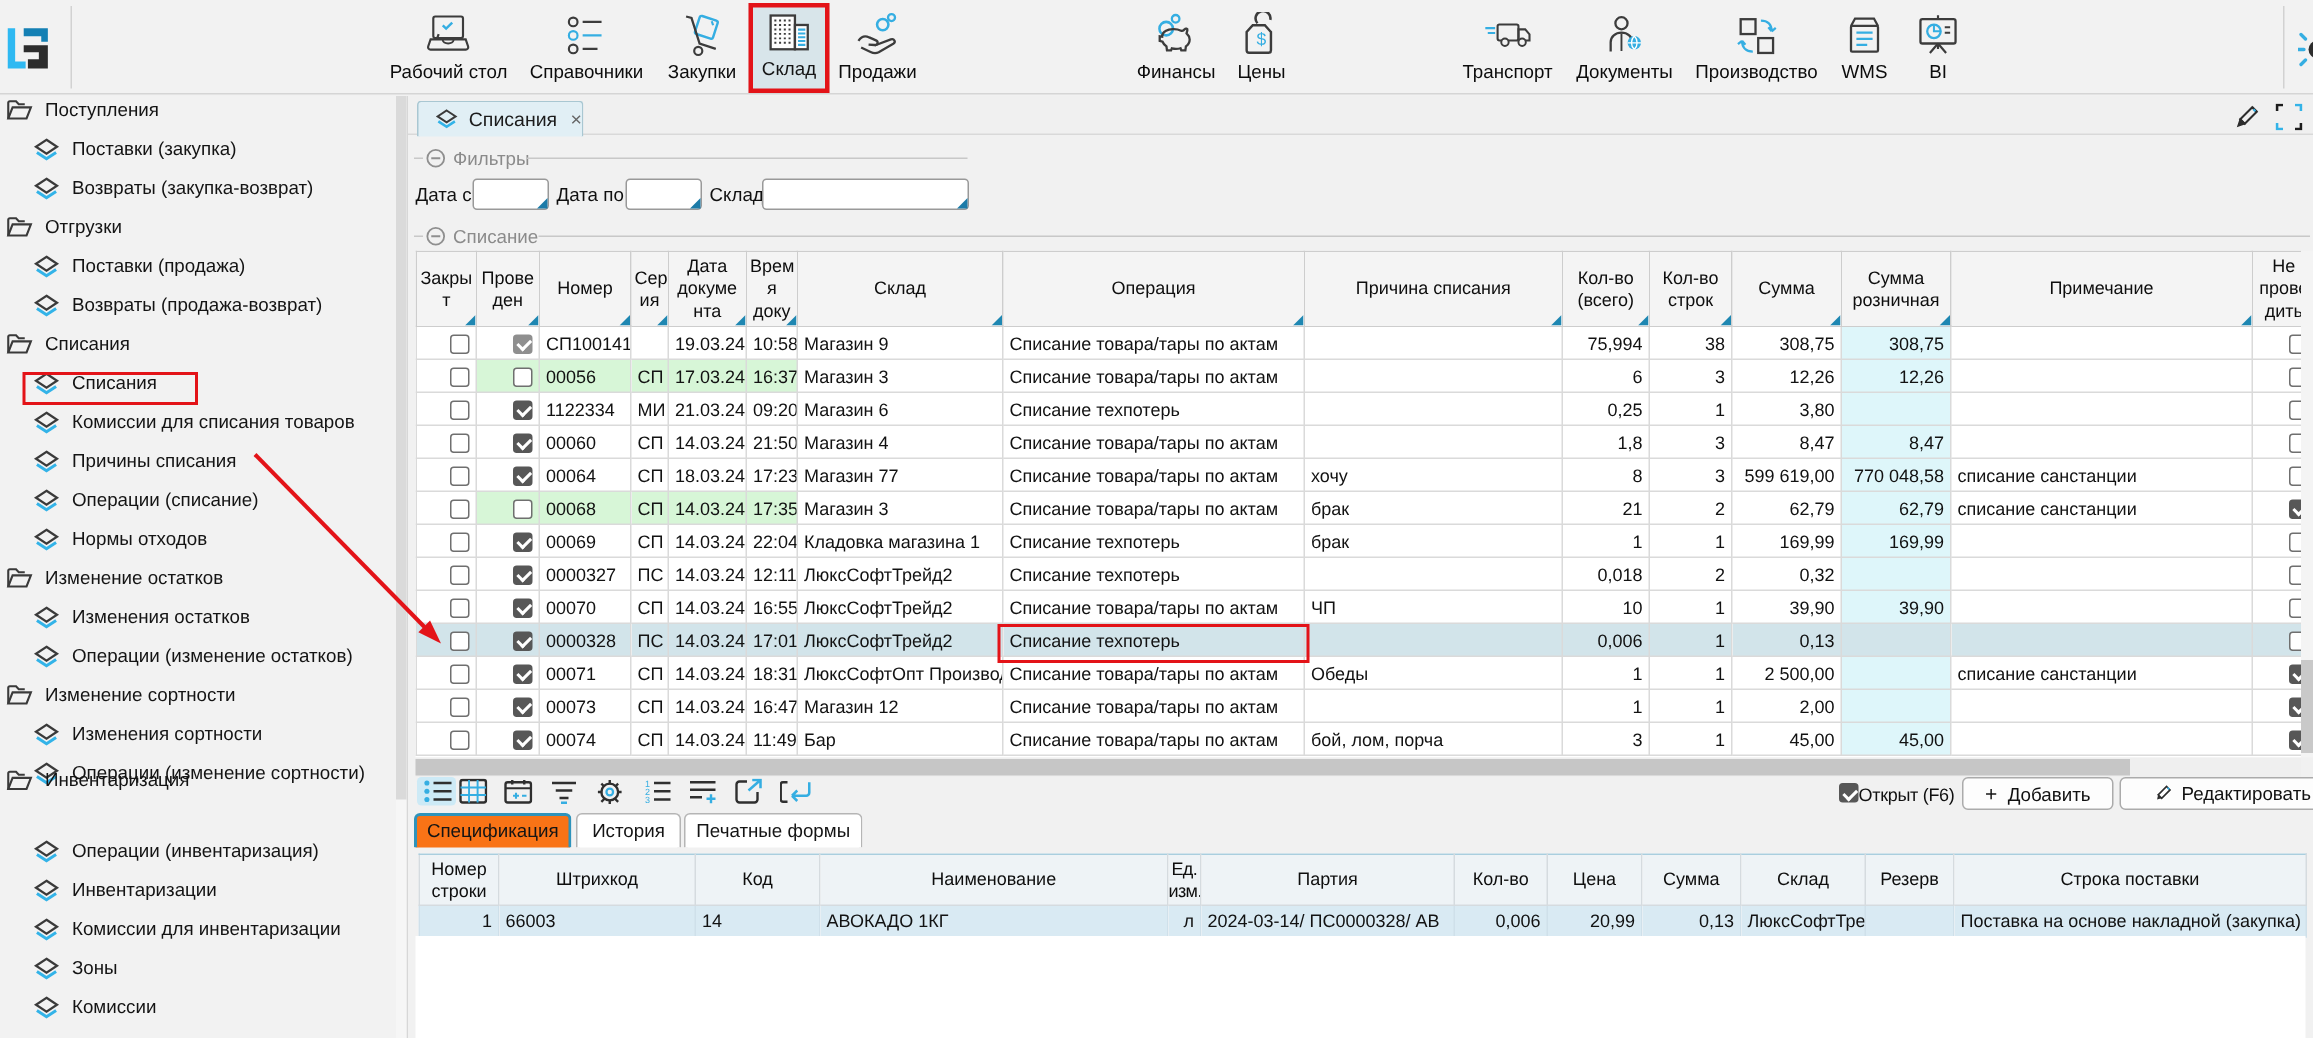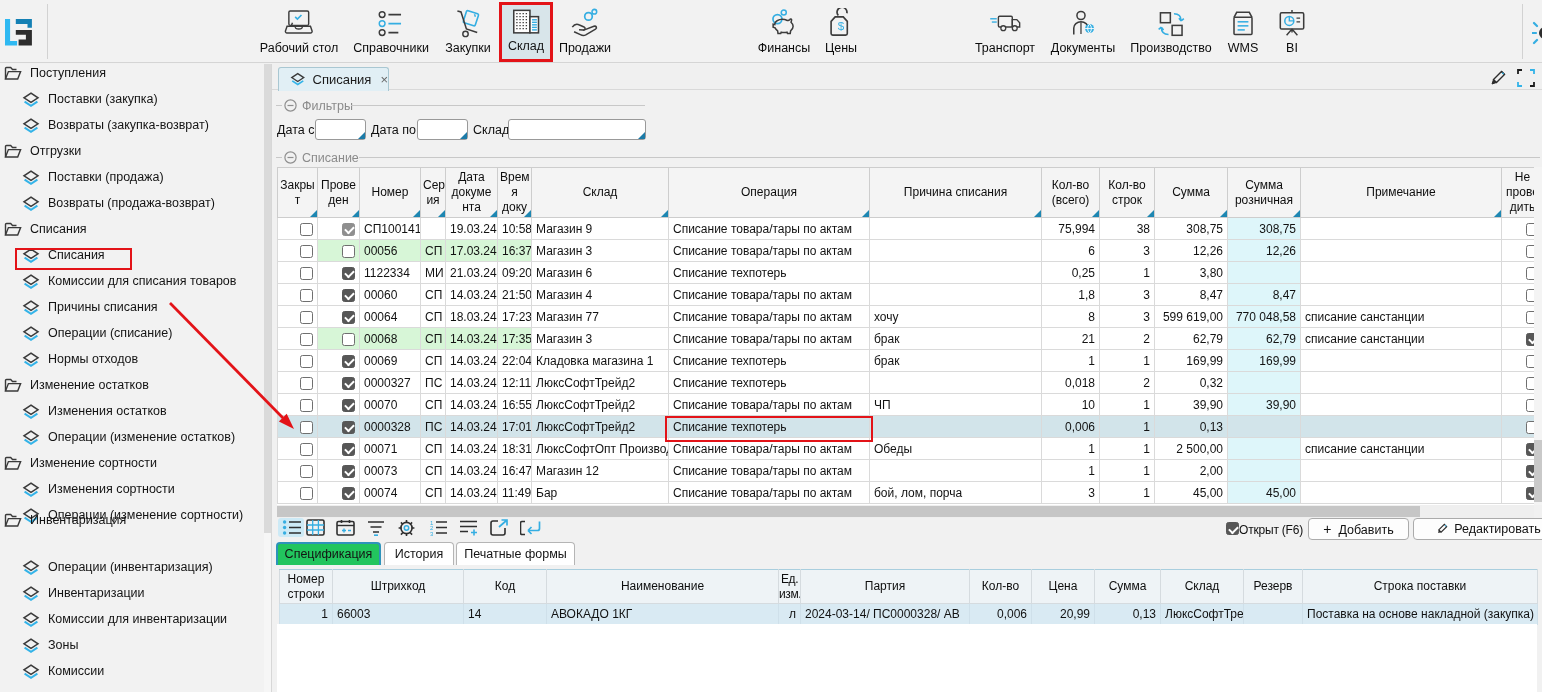--- a/index.html
+++ b/index.html
@@ -41,21 +41,21 @@
 .cb.on{background:#575757;border-color:#575757}
 .cb.on.gr{background:#8f8f8f;border-color:#8f8f8f}
 .cb.on:after{content:"";position:absolute;left:2px;top:2.5px;width:7px;height:4px;border-left:2px solid #fff;border-bottom:2px solid #fff;transform:rotate(-45deg)}
 #vsb{position:absolute;left:1534px;top:167px;width:8px;height:338px;background:#f4f4f4}
 #vsbt{position:absolute;left:1534px;top:440px;width:8px;height:62px;background:#c9c9c9}
 #hsb{position:absolute;left:277px;top:505px;width:1257px;height:13px;background:#efefef}
 #hsbt{position:absolute;left:277px;top:506px;width:1143px;height:11px;background:#c6c6c6}
 .bico{position:absolute;top:519px}
 .btn{position:absolute;top:518px;height:22px;background:#fdfdfd;border:1px solid #ababab;border-radius:4px;font-size:12.5px;color:#111;text-align:center;line-height:20px}
 .btab{position:absolute;top:542px;height:23px;background:#fff;border:1px solid #b5b5b5;border-bottom:none;border-radius:4px 4px 0 0;font-size:12.5px;color:#141414;text-align:center;line-height:22px}
-.btab.act{background:#22c55e;border:2px solid #2e93bb;border-bottom:none;line-height:20px}
+.btab.act{background:#f97316;border:2px solid #2e93bb;border-bottom:none;line-height:20px}
 #btable{position:absolute;left:279px;top:569px;width:1258px;background:#fff}
 #btable table{border-collapse:collapse;table-layout:fixed;width:1258px}
 #btable th{font-weight:normal;background:#eef3f6;border:1px solid #d5dbdf;border-top:1px solid #a9cede;font-size:12px;line-height:15px;padding:0 2px;color:#0e0e0e;text-align:center;vertical-align:middle;overflow:hidden}
 #btable td{border:1px solid #cfe0ea;background:#d9eaf3;padding:0 4px;overflow:hidden;white-space:nowrap;font-size:12px;color:#121212;vertical-align:middle}
 #btable tbody tr{height:21px}
 #bwhite{position:absolute;left:277px;top:624px;width:1260px;height:68px;background:#fff}
 #overlay{position:absolute;left:0;top:0;width:1542px;height:692px;pointer-events:none}
 </style></head>
 <body>
 <div id="topbar">

